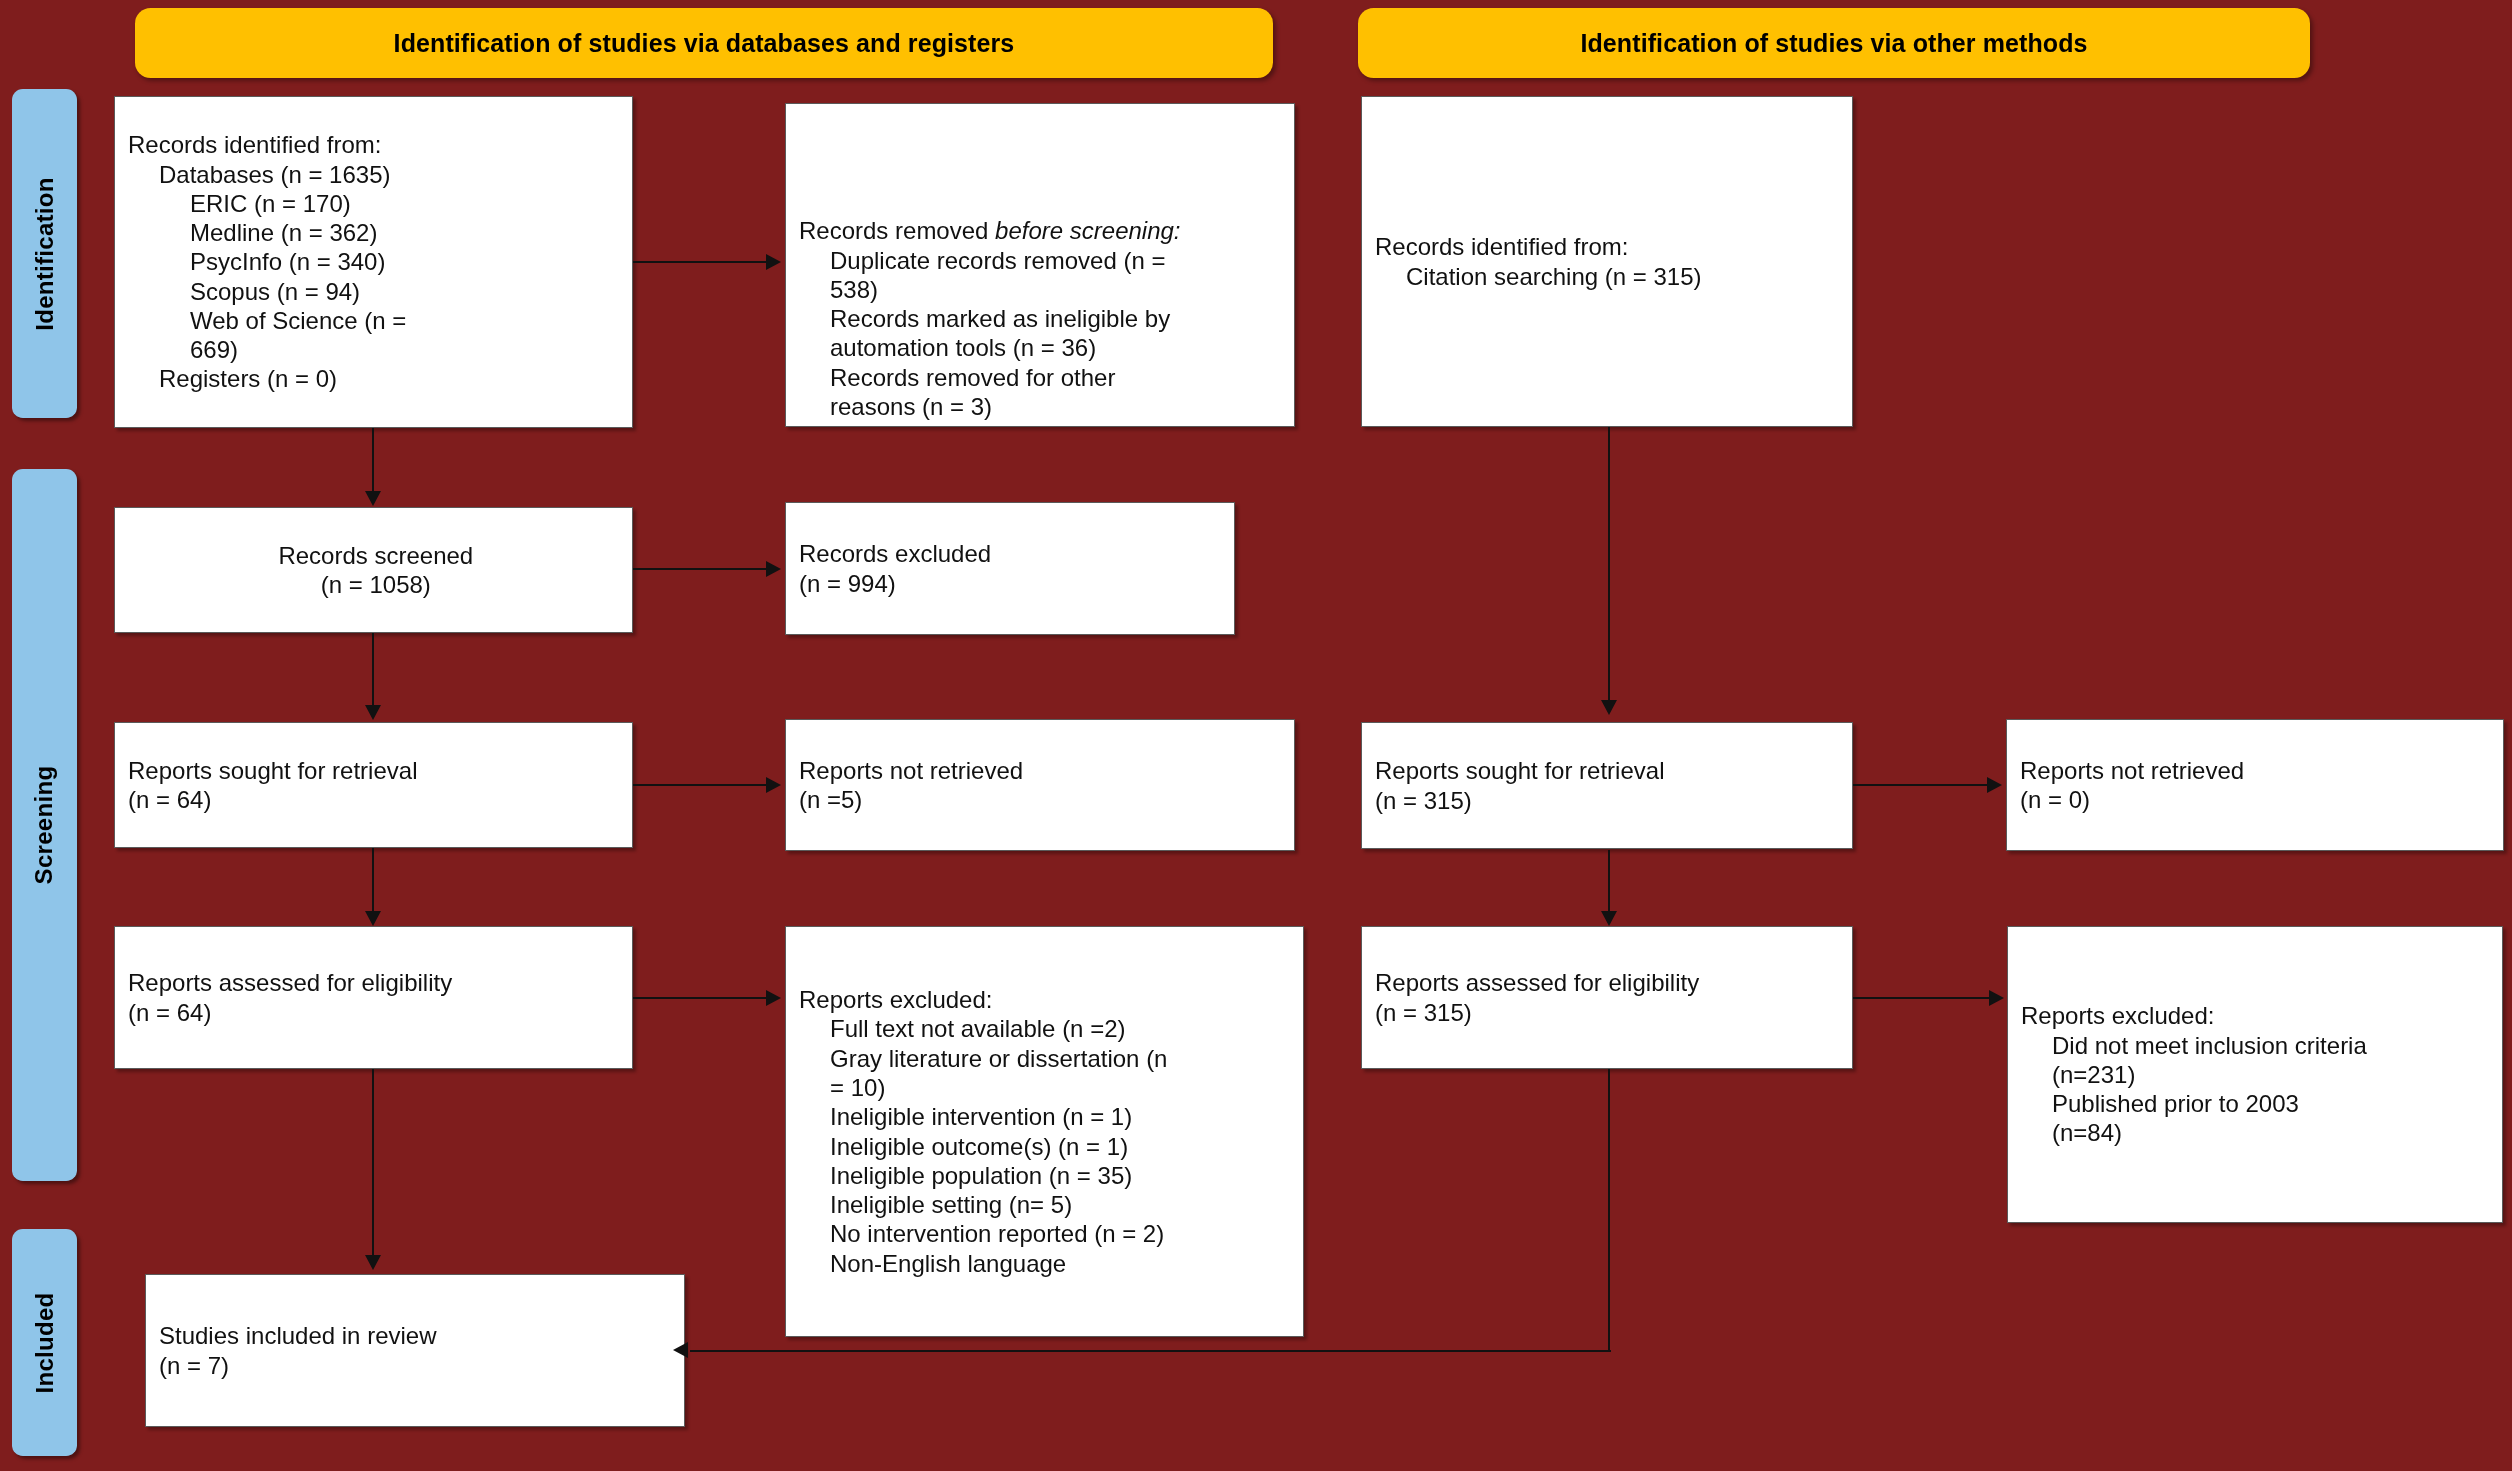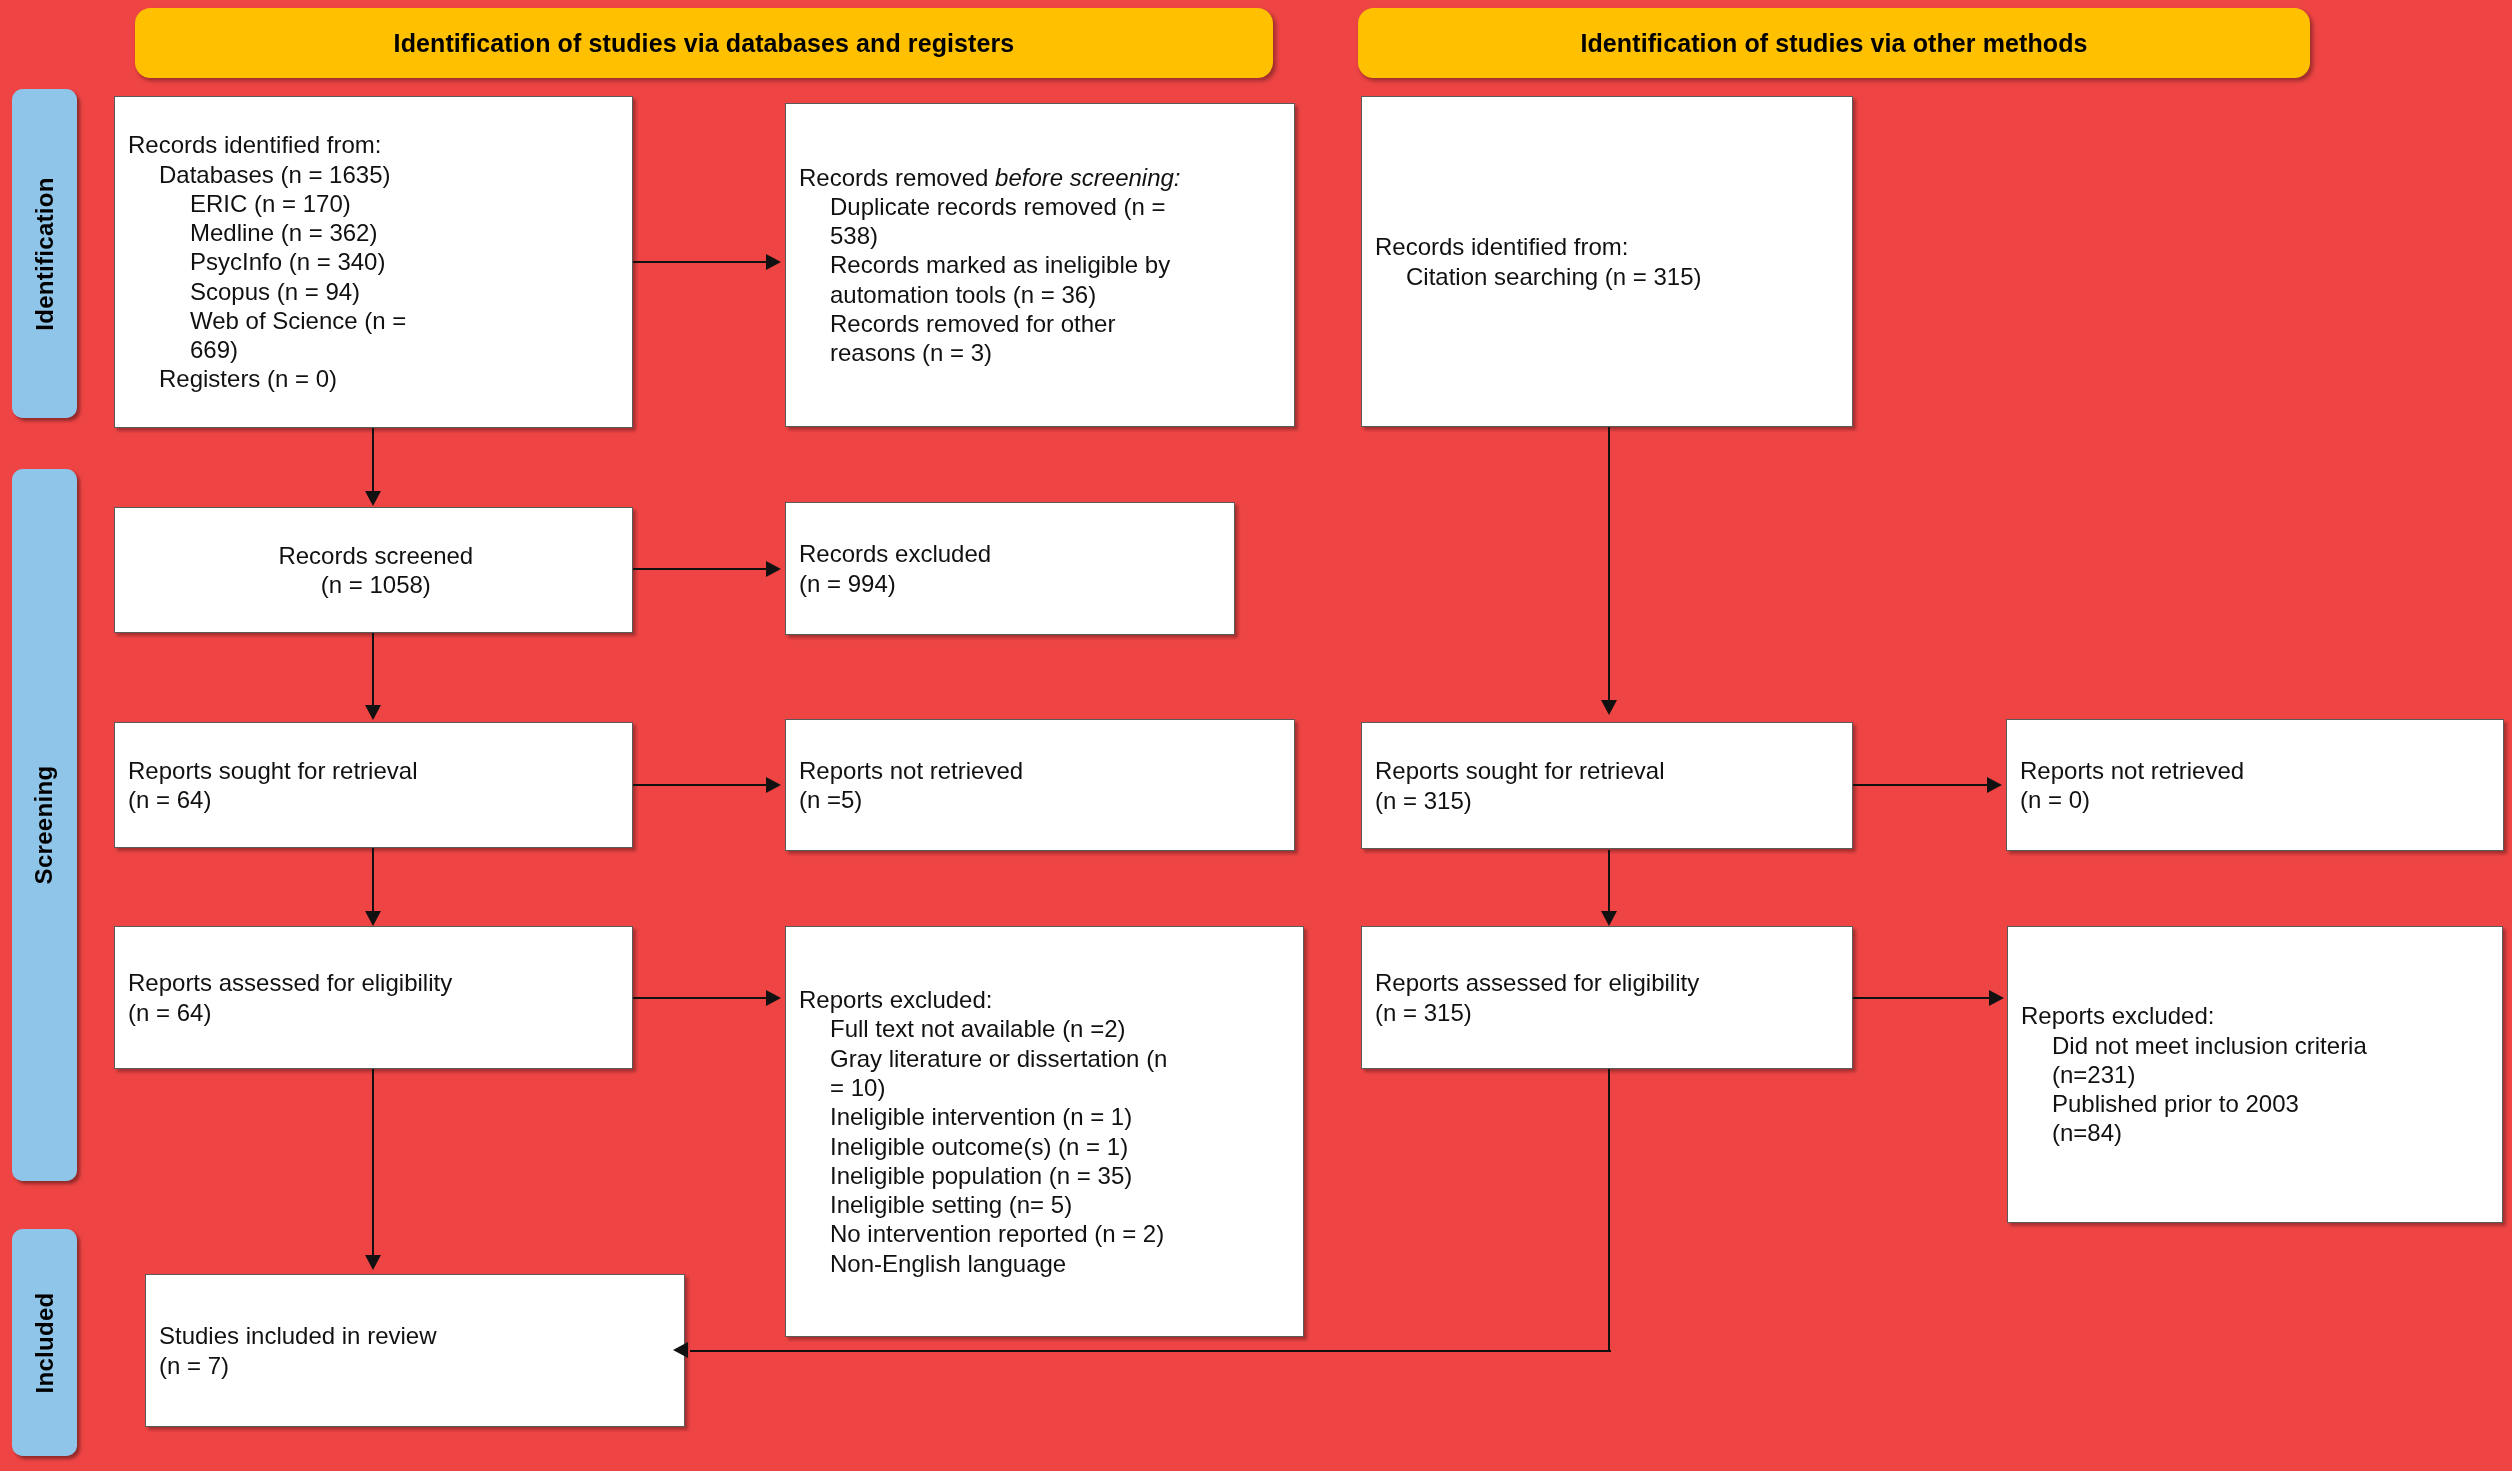--- a/index.html
+++ b/index.html
@@ -7,21 +7,21 @@
     padding: 0;
     background: #ffffff;
   }
   body {
     font-family: "Liberation Sans", sans-serif;
   }
   #stage {
     position: relative;
     width: 2512px;
     height: 1472px;
-    background: #ef4444;
+    background: #7f1d1d;
     overflow: hidden;
   }
 
   
   .hdr {
     position: absolute;
     background: #FFC000;
     border-radius: 15.6px;
     box-shadow: 2.4px 3px 4.2px rgba(0,0,0,0.35);
     display: flex;
@@ -136,21 +136,21 @@
     <div class="ln i1">Databases (n = 1635)</div>
     <div class="ln i2">ERIC (n = 170)</div>
     <div class="ln i2">Medline (n = 362)</div>
     <div class="ln i2">PsycInfo (n = 340)</div>
     <div class="ln i2">Scopus (n = 94)</div>
     <div class="ln i2">Web of Science (n =</div>
     <div class="ln i2">669)</div>
     <div class="ln i1">Registers (n = 0)</div>
   </div>
 
-  <div class="nodebox" style="left:785px; top:103px; width:510px; height:324px;">
+  <div class="nodebox" style="left:785px; top:103px; width:510px; height:324px;justify-content:flex-end;">
     <div class="ln"><span>Records removed </span><em>before screening:</em></div>
     <div class="ln i1">Duplicate records removed (n =</div>
     <div class="ln i1">538)</div>
     <div class="ln i1">Records marked as ineligible by</div>
     <div class="ln i1">automation tools (n = 36)</div>
     <div class="ln i1">Records removed for other</div>
     <div class="ln i1">reasons (n = 3)</div>
   </div>
 
   <div class="nodebox" style="left:114px; top:507px; width:519px; height:126px;align-items:center;">

